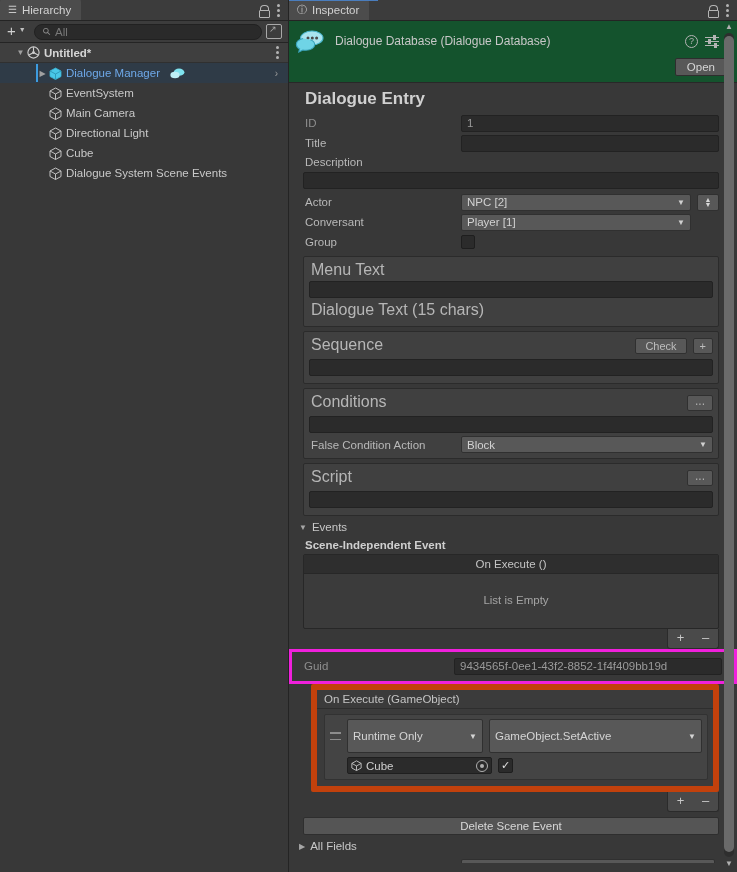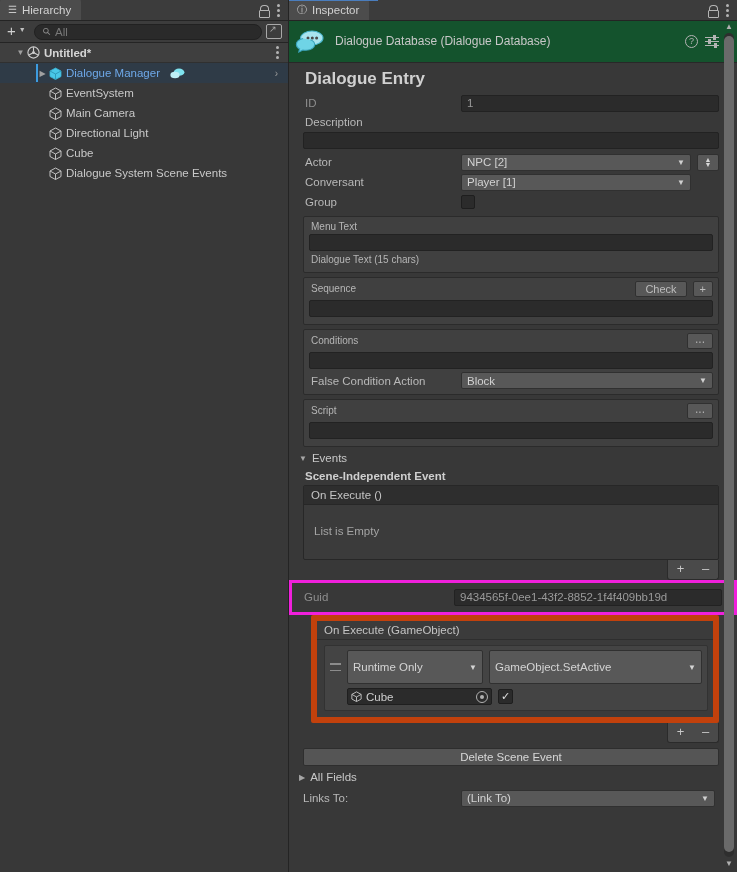--- a/index.html
+++ b/index.html
@@ -104,39 +104,39 @@
         margin-right: 18px; position: relative; }
   .dd .arrow { margin-left:auto; font-size:8px; color:#d0d0d0; }
   .stepper { width: 22px; height: 17px; background:#585858; border:1px solid #303030;
              border-radius:2px; margin-right:18px; display:flex; flex-direction:column;
              align-items:center; justify-content:center; color:#d8d8d8; font-size:7px; line-height:5px; }
   .chkbox { width: 14px; height: 14px; background:#2b2b2b; border:1px solid #1e1e1e; border-radius:2px;
             display:flex; align-items:center; justify-content:center; color:#d8d8d8; font-size:10px; }
 
   .group { margin: 4px 18px 0 14px; border:1px solid #2b2b2b; background:#404040; border-radius:2px;
            padding: 3px 5px 5px 5px; }
-  .group .glabel { color:#b6b6b6; font-size:10px; padding: 1px 0 2px 2px; }
+  .group .glabel { color:#b6b6b6; font-size:16px; padding: 1px 0 2px 2px; }
   .group .ginput { height:17px; background:#2b2b2b; border:1px solid #222; border-radius:2px;
                    display:flex; align-items:center; padding: 0 4px; color:#c8c8c8; margin-bottom:2px; }
   .group .grow { display:flex; align-items:center; gap:6px; }
   .group .grow .glabel { flex:1; }
   .mini-btn { background:#585858; border:1px solid #303030; border-radius:2px; color:#bdbdbd;
               font-size:11px; padding: 1px 9px; }
   .mini-btn.sm { padding: 1px 6px; min-width: 20px; text-align:center; }
   .mini-btn.dots { padding: 0px 7px 3px 7px; line-height: 11px; font-size: 12px; color:#b0b0b0; }
   .ddrow { display:flex; align-items:center; margin-top: 3px; }
   .ddrow .dlab { width: 152px; color:#b8b8b8; padding-left:2px; }
   .ddrow .dd { margin-right: 0; }
   .checkrow { display:flex; align-items:center; gap:6px; padding: 4px 0 1px 1px; color:#c0c0c0; }
 
   .foldhdr { display:flex; align-items:center; gap:5px; padding: 5px 0 3px 10px; color:#c8c8c8; }
   .foldhdr .tri { font-size:8px; color:#a6a6a6; }
   .sub-title { font-weight:bold; color:#cfcfcf; padding: 3px 0 3px 16px; font-size:11.5px; }
 
-  .evtbox { margin: 0 18px 0 14px; border:1px solid #272727; background:#3b3b3b; border-radius:2px; }
+  .evtbox { margin: 0 18px 0 14px; border:1px solid #272727; background:#3b3b3b; border-radius:2px;text-align:center; }
   .evt-hdr { background:#2e2e2e; padding: 3px 7px; color:#c4c4c4; border-bottom:1px solid #272727; }
   .evt-empty { padding: 20px 0 22px 10px; color:#a4a4a4; }
   .evt-foot { display:flex; justify-content:flex-end; margin: 0 18px 0 14px; }
   .pm { background:#4a4a4a; border:1px solid #2b2b2b; border-top:none; border-radius:0 0 3px 3px;
         display:flex; gap:0; }
   .pm span { width: 25px; text-align:center; color:#c8c8c8; font-size:13px; line-height:16px; padding:1px 0 2px; }
 
   .hl-box { border: 3px solid #f020dc; margin: 0; padding: 0; }
   .hl-inner { padding: 4px 0 5px 0; }
 
@@ -343,31 +343,38 @@
               <b></b>
               <b></b>
             </span>
           <span class="kebab">
               <i></i>
               <i></i>
               <i></i>
             </span>
         </span>
       </div>
+      <div class="open-row">
+        <div class="open-btn">Open</div>
+      </div>
     </div>
 
     <div class="insp-body">
 
       <div class="sec-title">Dialogue Entry</div>
 
       <div class="frow">
         <span class="flabel dim">ID</span>
         <span class="fieldbox ro">1</span>
       </div>
 
+      <div class="frow">
+        <span class="flabel">Title</span>
+        <span class="fieldbox"></span>
+      </div>
 
       <div class="frow" style="height:18px">
         <span class="flabel">Description</span>
       </div>
       <div class="fullbox"></div>
 
       <div class="frow">
         <span class="flabel">Actor</span>
         <span class="dd" style="margin-right:6px">
           <span>NPC [2]</span>

